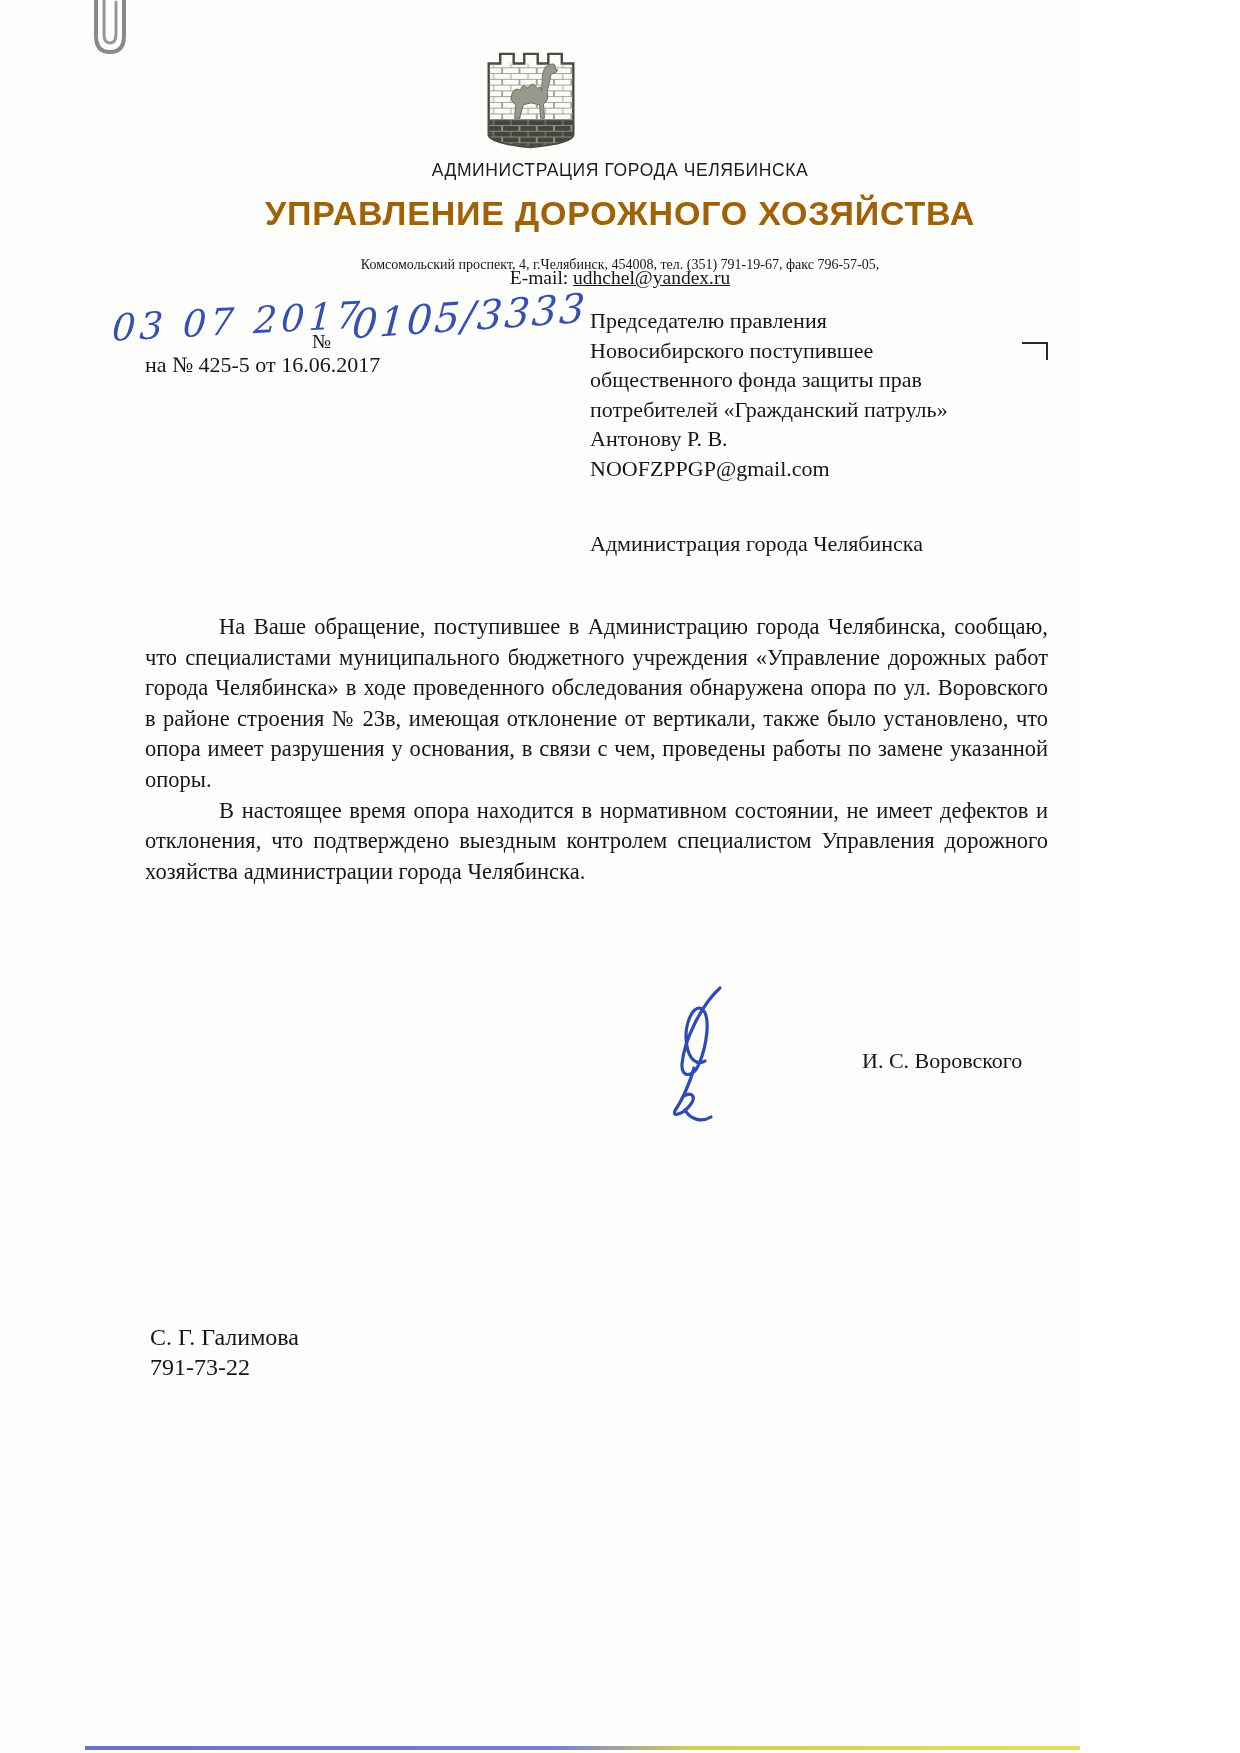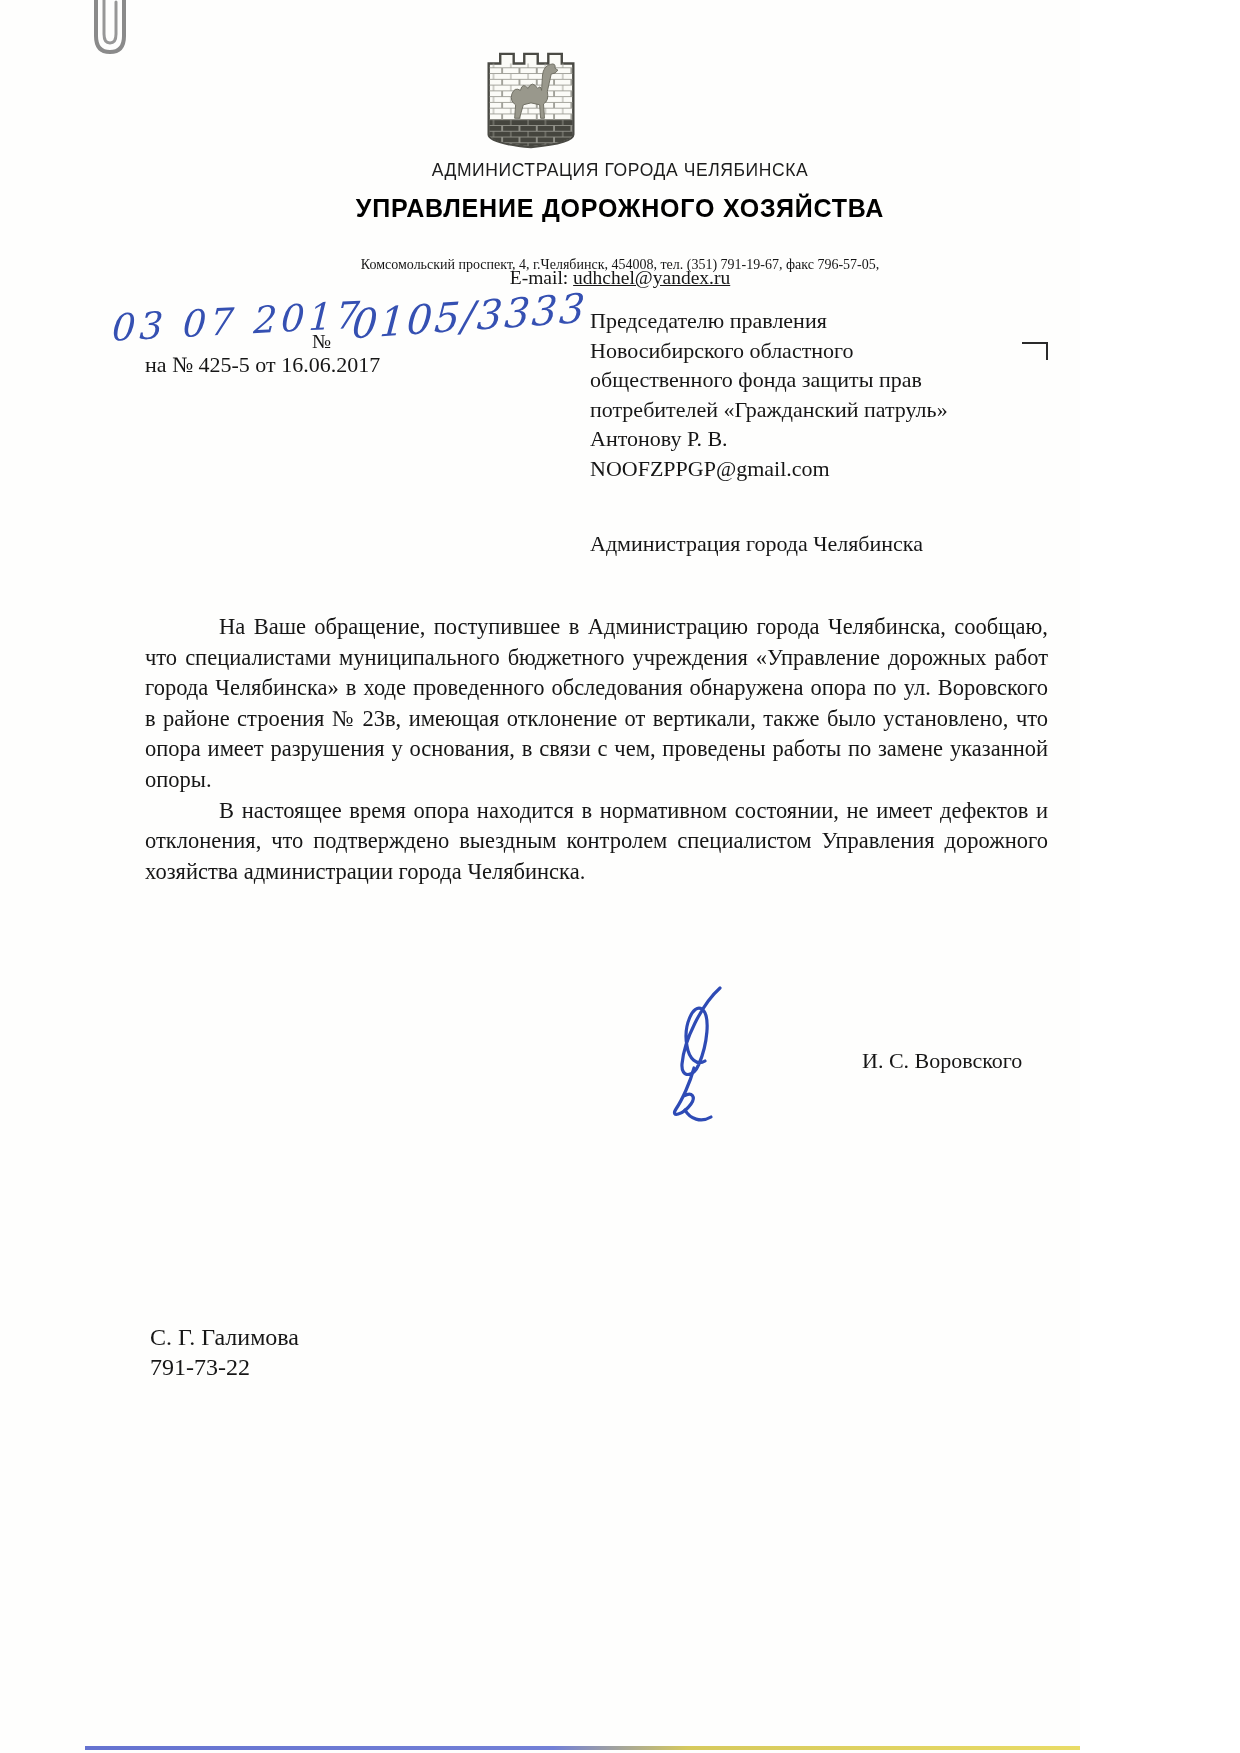--- a/index.html
+++ b/index.html
@@ -9,21 +9,21 @@
     background:#fefefdff;
     font-family:"Liberation Serif", serif;
     color:#161616;
     overflow:hidden;
   }
   .abs { position:absolute; }
   .center { left:0; width:1240px; text-align:center; }
   .sans { font-family:"Liberation Sans", sans-serif; }
 
   .org-line { top:160px; font-size:17.5px; letter-spacing:0.6px; color:#1c1c1c; }
-  .dept-title { top:194px; font-size:25px; font-weight:bold; letter-spacing:0.8px; color:#000000; }
+  .dept-title { top:194px; font-size:34px; font-weight:bold; letter-spacing:0.8px; color:#a16207; }
   .addr-line { top:257px; font-size:14px; }
   .email-line { top:267px; font-size:19.5px; }
   .email-line .email { text-decoration:underline; }
 
   .hw {
     color:#3550b2;
     font-family:"DejaVu Serif", serif;
     font-style:italic;
     white-space:nowrap;
   }
@@ -104,21 +104,21 @@
     <span>E-mail: </span><span class="email">udhchel@yandex.ru</span>
   </div>
 
   <div class="abs hw hw-date">03 07 2017</div>
   <div class="abs no-sign">№</div>
   <div class="abs hw hw-number">0105/3333</div>
   <div class="abs reply-line">на № 425-5 от 16.06.2017</div>
 
   <div class="abs recipient">
     <div>Председателю правления</div>
-    <div>Новосибирского областного</div>
+    <div>Новосибирского поступившее</div>
     <div>общественного фонда защиты прав</div>
     <div>потребителей «Гражданский патруль»</div>
     <div>Антонову Р. В.</div>
     <div>NOOFZPPGP@gmail.com</div>
     <div class="recipient-second">Администрация города Челябинска</div>
   </div>
 
   <div class="abs corner-mark"></div>
 
   <div class="abs body-text">

